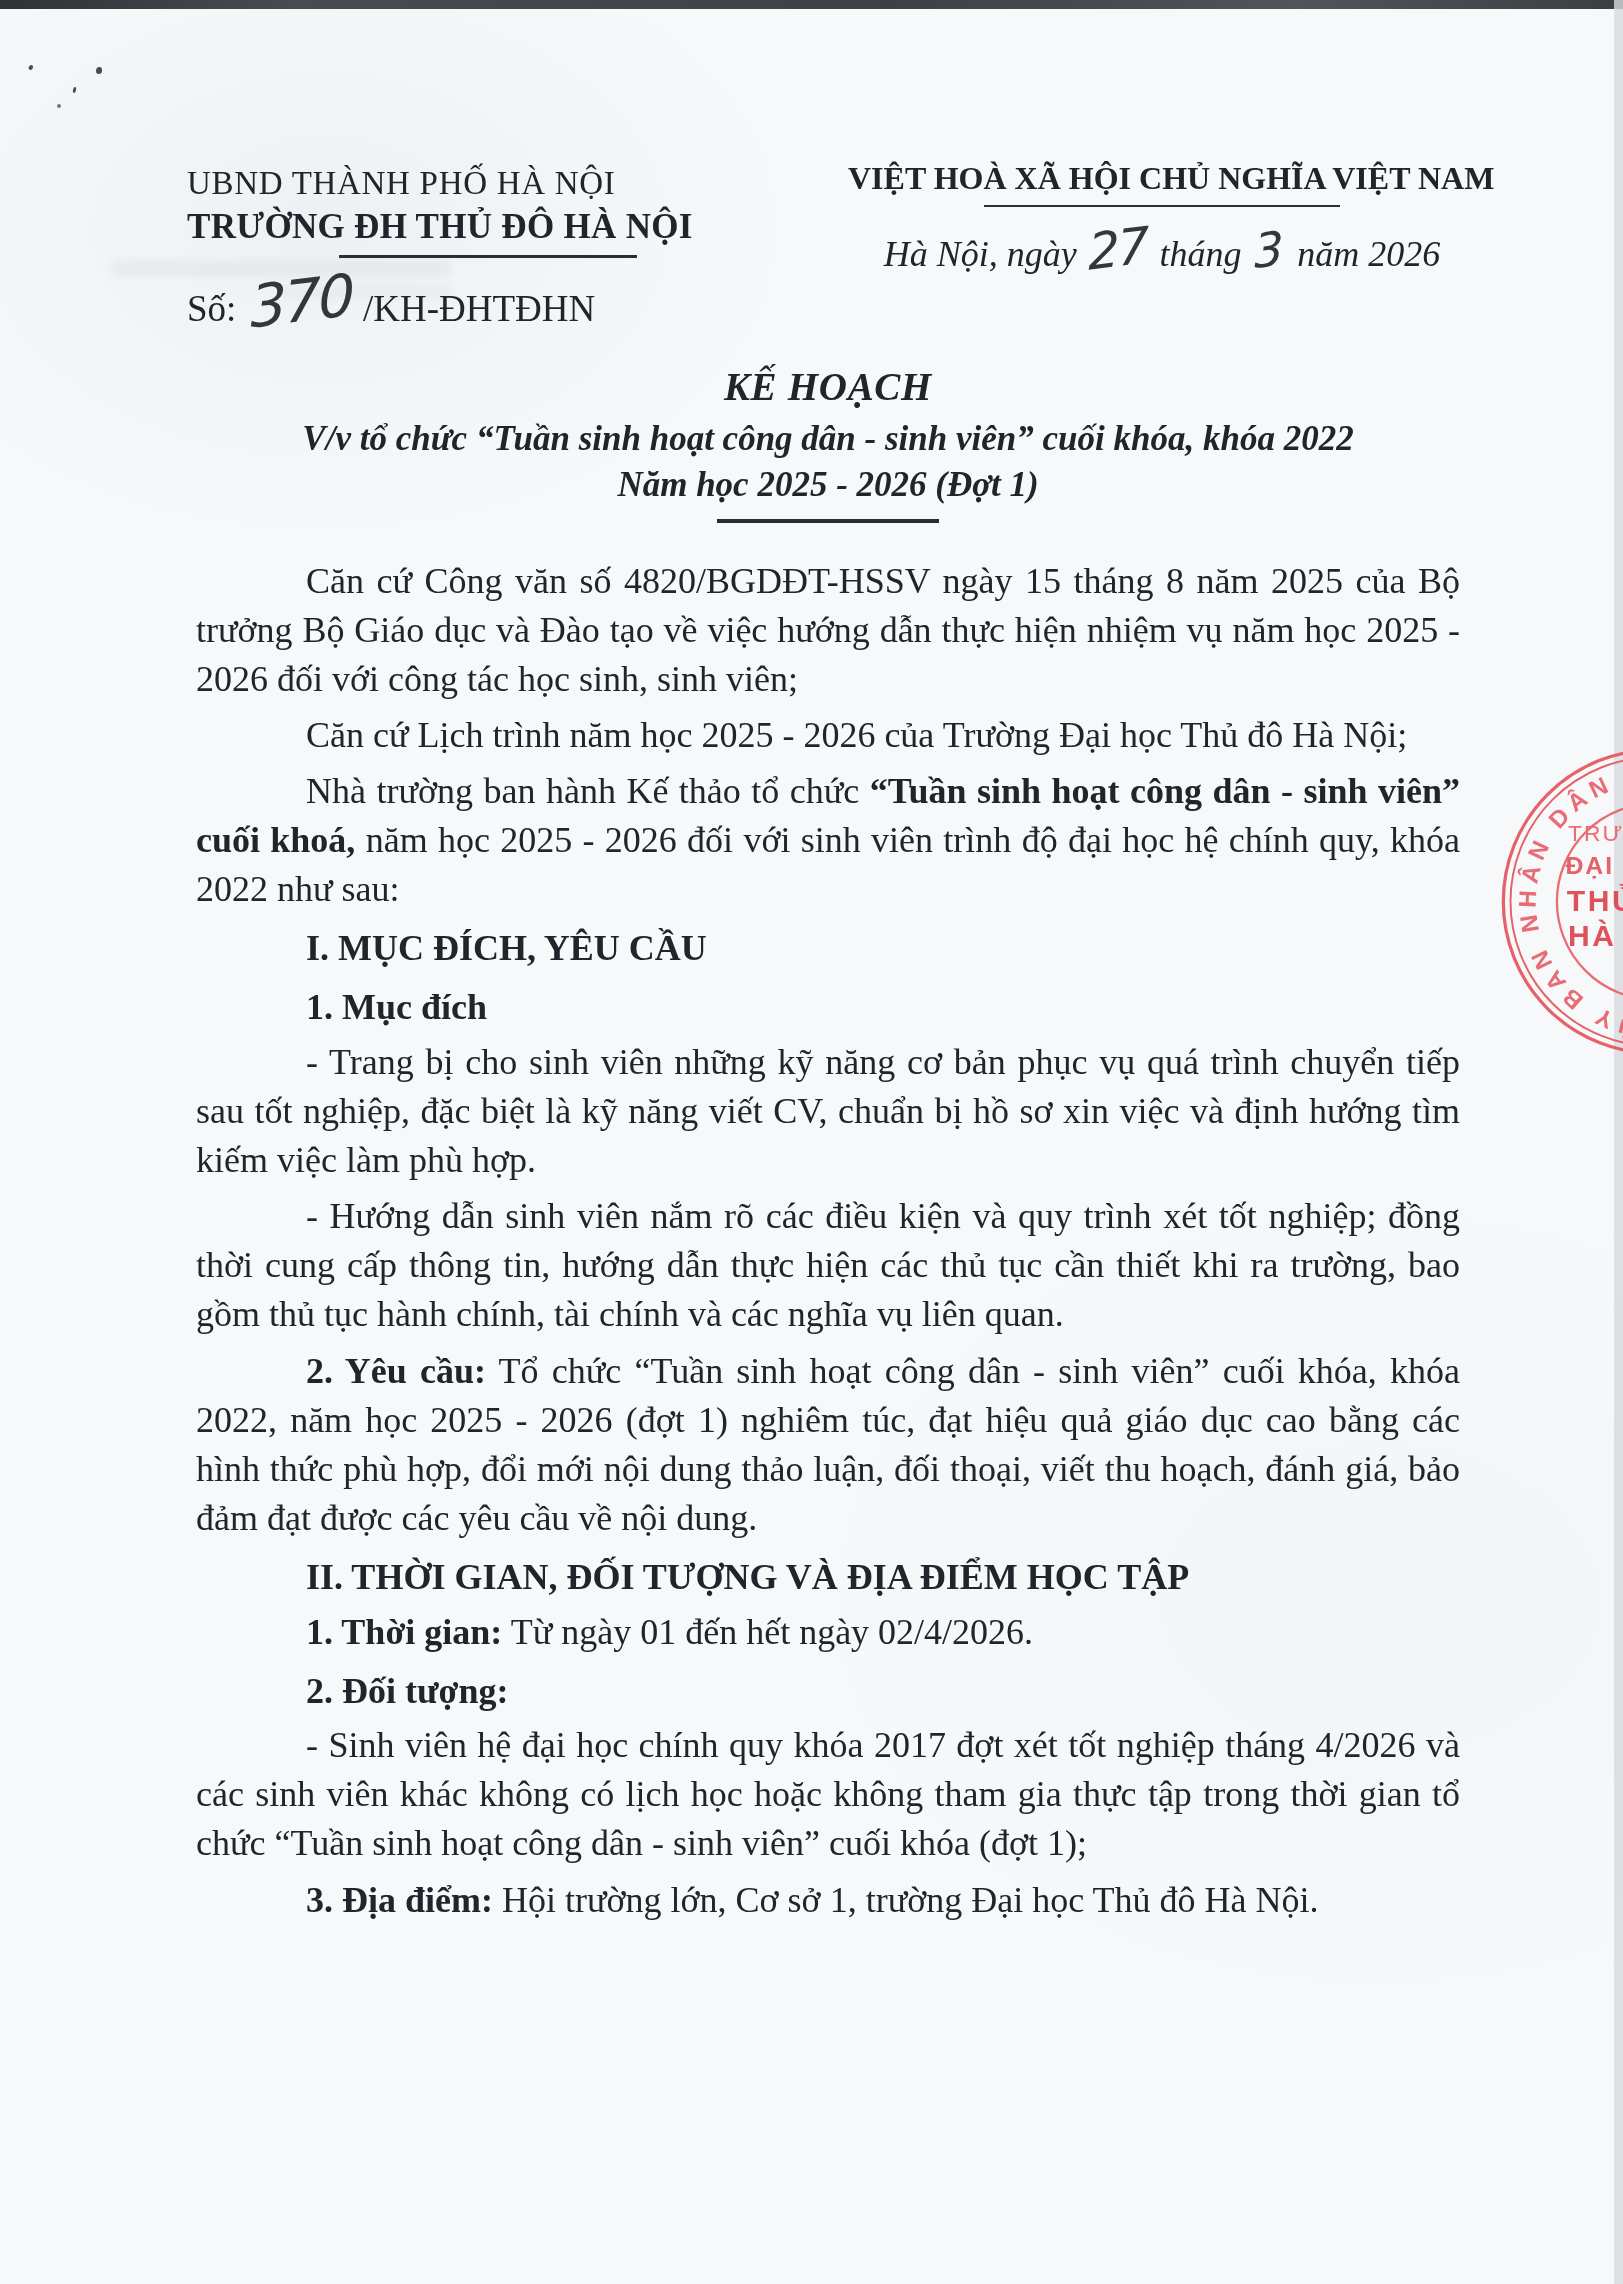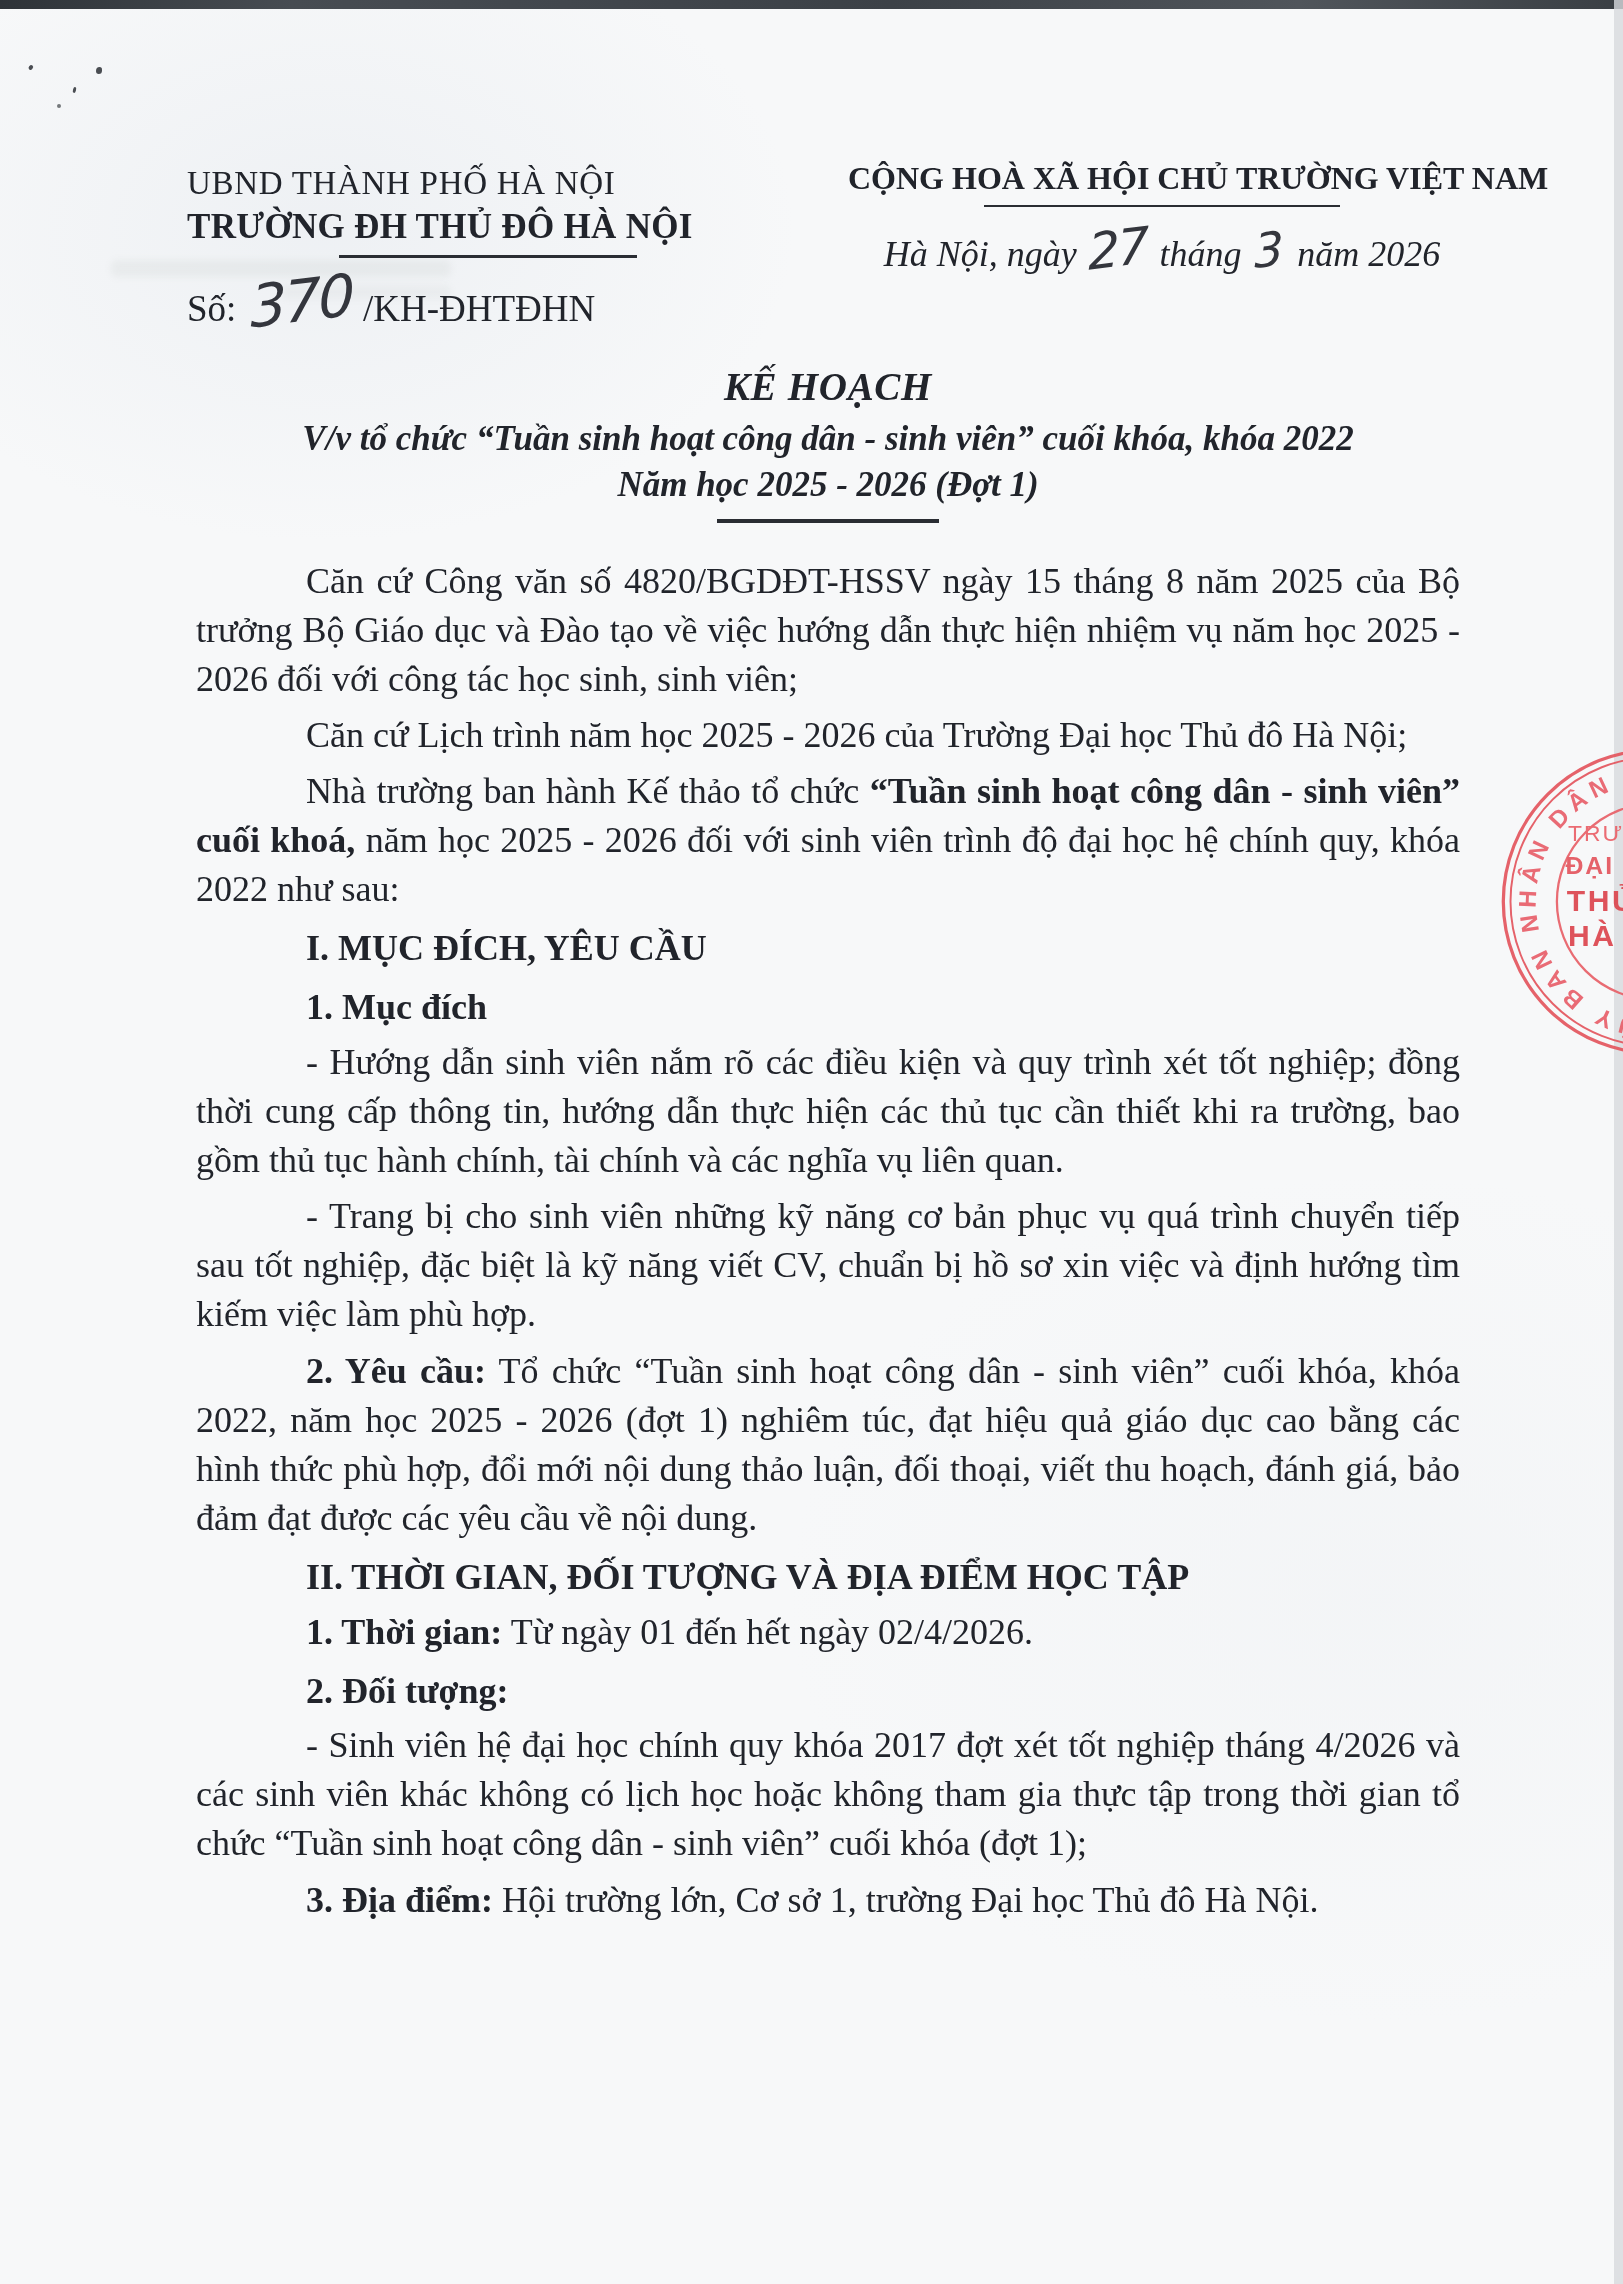--- a/index.html
+++ b/index.html
@@ -81,21 +81,21 @@
     <div class="org2">TRƯỜNG ĐH THỦ ĐÔ HÀ NỘI</div>
     <div class="rule rule-left"></div>
     <div class="doc-number">
       <span>Số:</span>
       <span class="hand hand-num">370</span>
       <span>/KH-ĐHTĐHN</span>
     </div>
   </div>
 
   <div class="hdr-right">
-    <div class="nat1">CỘNG HOÀ XÃ HỘI CHỦ TRƯỜNG VIỆT NAM</div>
+    <div class="nat1">VIỆT HOÀ XÃ HỘI CHỦ NGHĨA VIỆT NAM</div>
     <div class="rule rule-right"></div>
     <div class="date-line">
       <span>Hà Nội, ngày</span>
       <span class="hand hand-day">27</span>
       <span>tháng</span>
       <span class="hand hand-month">3</span>
       <span>năm 2026</span>
     </div>
   </div>
 
@@ -105,22 +105,22 @@
     <div class="title-sub" style="margin-top:0;">Năm học 2025 - 2026 (Đợt 1)</div>
     <div class="rule rule-title" style="margin-left:auto;margin-right:auto;"></div>
   </div>
 
   <div class="body-block">
     <p>Căn cứ Công văn số 4820/BGDĐT-HSSV ngày 15 tháng 8 năm 2025 của Bộ trưởng Bộ Giáo dục và Đào tạo về việc hướng dẫn thực hiện nhiệm vụ năm học 2025 - 2026 đối với công tác học sinh, sinh viên;</p>
     <p>Căn cứ Lịch trình năm học 2025 - 2026 của Trường Đại học Thủ đô Hà Nội;</p>
     <p><span>Nhà trường ban hành Kế thảo tổ chức </span><b>“Tuần sinh hoạt công dân - sinh viên” cuối khoá,</b><span> năm học 2025 - 2026 đối với sinh viên trình độ đại học hệ chính quy, khóa 2022 như sau:</span></p>
     <p class="heading">I. MỤC ĐÍCH, YÊU CẦU</p>
     <p class="heading">1. Mục đích</p>
+    <p>- Trang bị cho sinh viên những kỹ năng cơ bản phục vụ quá trình chuyển tiếp sau tốt nghiệp, đặc biệt là kỹ năng viết CV, chuẩn bị hồ sơ xin việc và định hướng tìm kiếm việc làm phù hợp.</p>
     <p>- Hướng dẫn sinh viên nắm rõ các điều kiện và quy trình xét tốt nghiệp; đồng thời cung cấp thông tin, hướng dẫn thực hiện các thủ tục cần thiết khi ra trường, bao gồm thủ tục hành chính, tài chính và các nghĩa vụ liên quan.</p>
-    <p>- Trang bị cho sinh viên những kỹ năng cơ bản phục vụ quá trình chuyển tiếp sau tốt nghiệp, đặc biệt là kỹ năng viết CV, chuẩn bị hồ sơ xin việc và định hướng tìm kiếm việc làm phù hợp.</p>
     <p><b>2. Yêu cầu:</b><span> Tổ chức “Tuần sinh hoạt công dân - sinh viên” cuối khóa, khóa 2022, năm học 2025 - 2026 (đợt 1) nghiêm túc, đạt hiệu quả giáo dục cao bằng các hình thức phù hợp, đổi mới nội dung thảo luận, đối thoại, viết thu hoạch, đánh giá, bảo đảm đạt được các yêu cầu về nội dung.</span></p>
     <p class="heading">II. THỜI GIAN, ĐỐI TƯỢNG VÀ ĐỊA ĐIỂM HỌC TẬP</p>
     <p><b>1. Thời gian:</b><span> Từ ngày 01 đến hết ngày 02/4/2026.</span></p>
     <p class="heading">2. Đối tượng:</p>
     <p>- Sinh viên hệ đại học chính quy khóa 2017 đợt xét tốt nghiệp tháng 4/2026 và các sinh viên khác không có lịch học hoặc không tham gia thực tập trong thời gian tổ chức “Tuần sinh hoạt công dân - sinh viên”  cuối khóa (đợt 1);</p>
     <p><b>3. Địa điểm:</b><span> Hội trường lớn, Cơ sở 1, trường Đại học Thủ đô Hà Nội.</span></p>
   </div>
 
   <svg class="stamp" width="340" height="353" viewBox="0 0 520 540">
     <circle cx="237" cy="264" r="232" fill="none" stroke="#e4565e" stroke-width="5"></circle>

